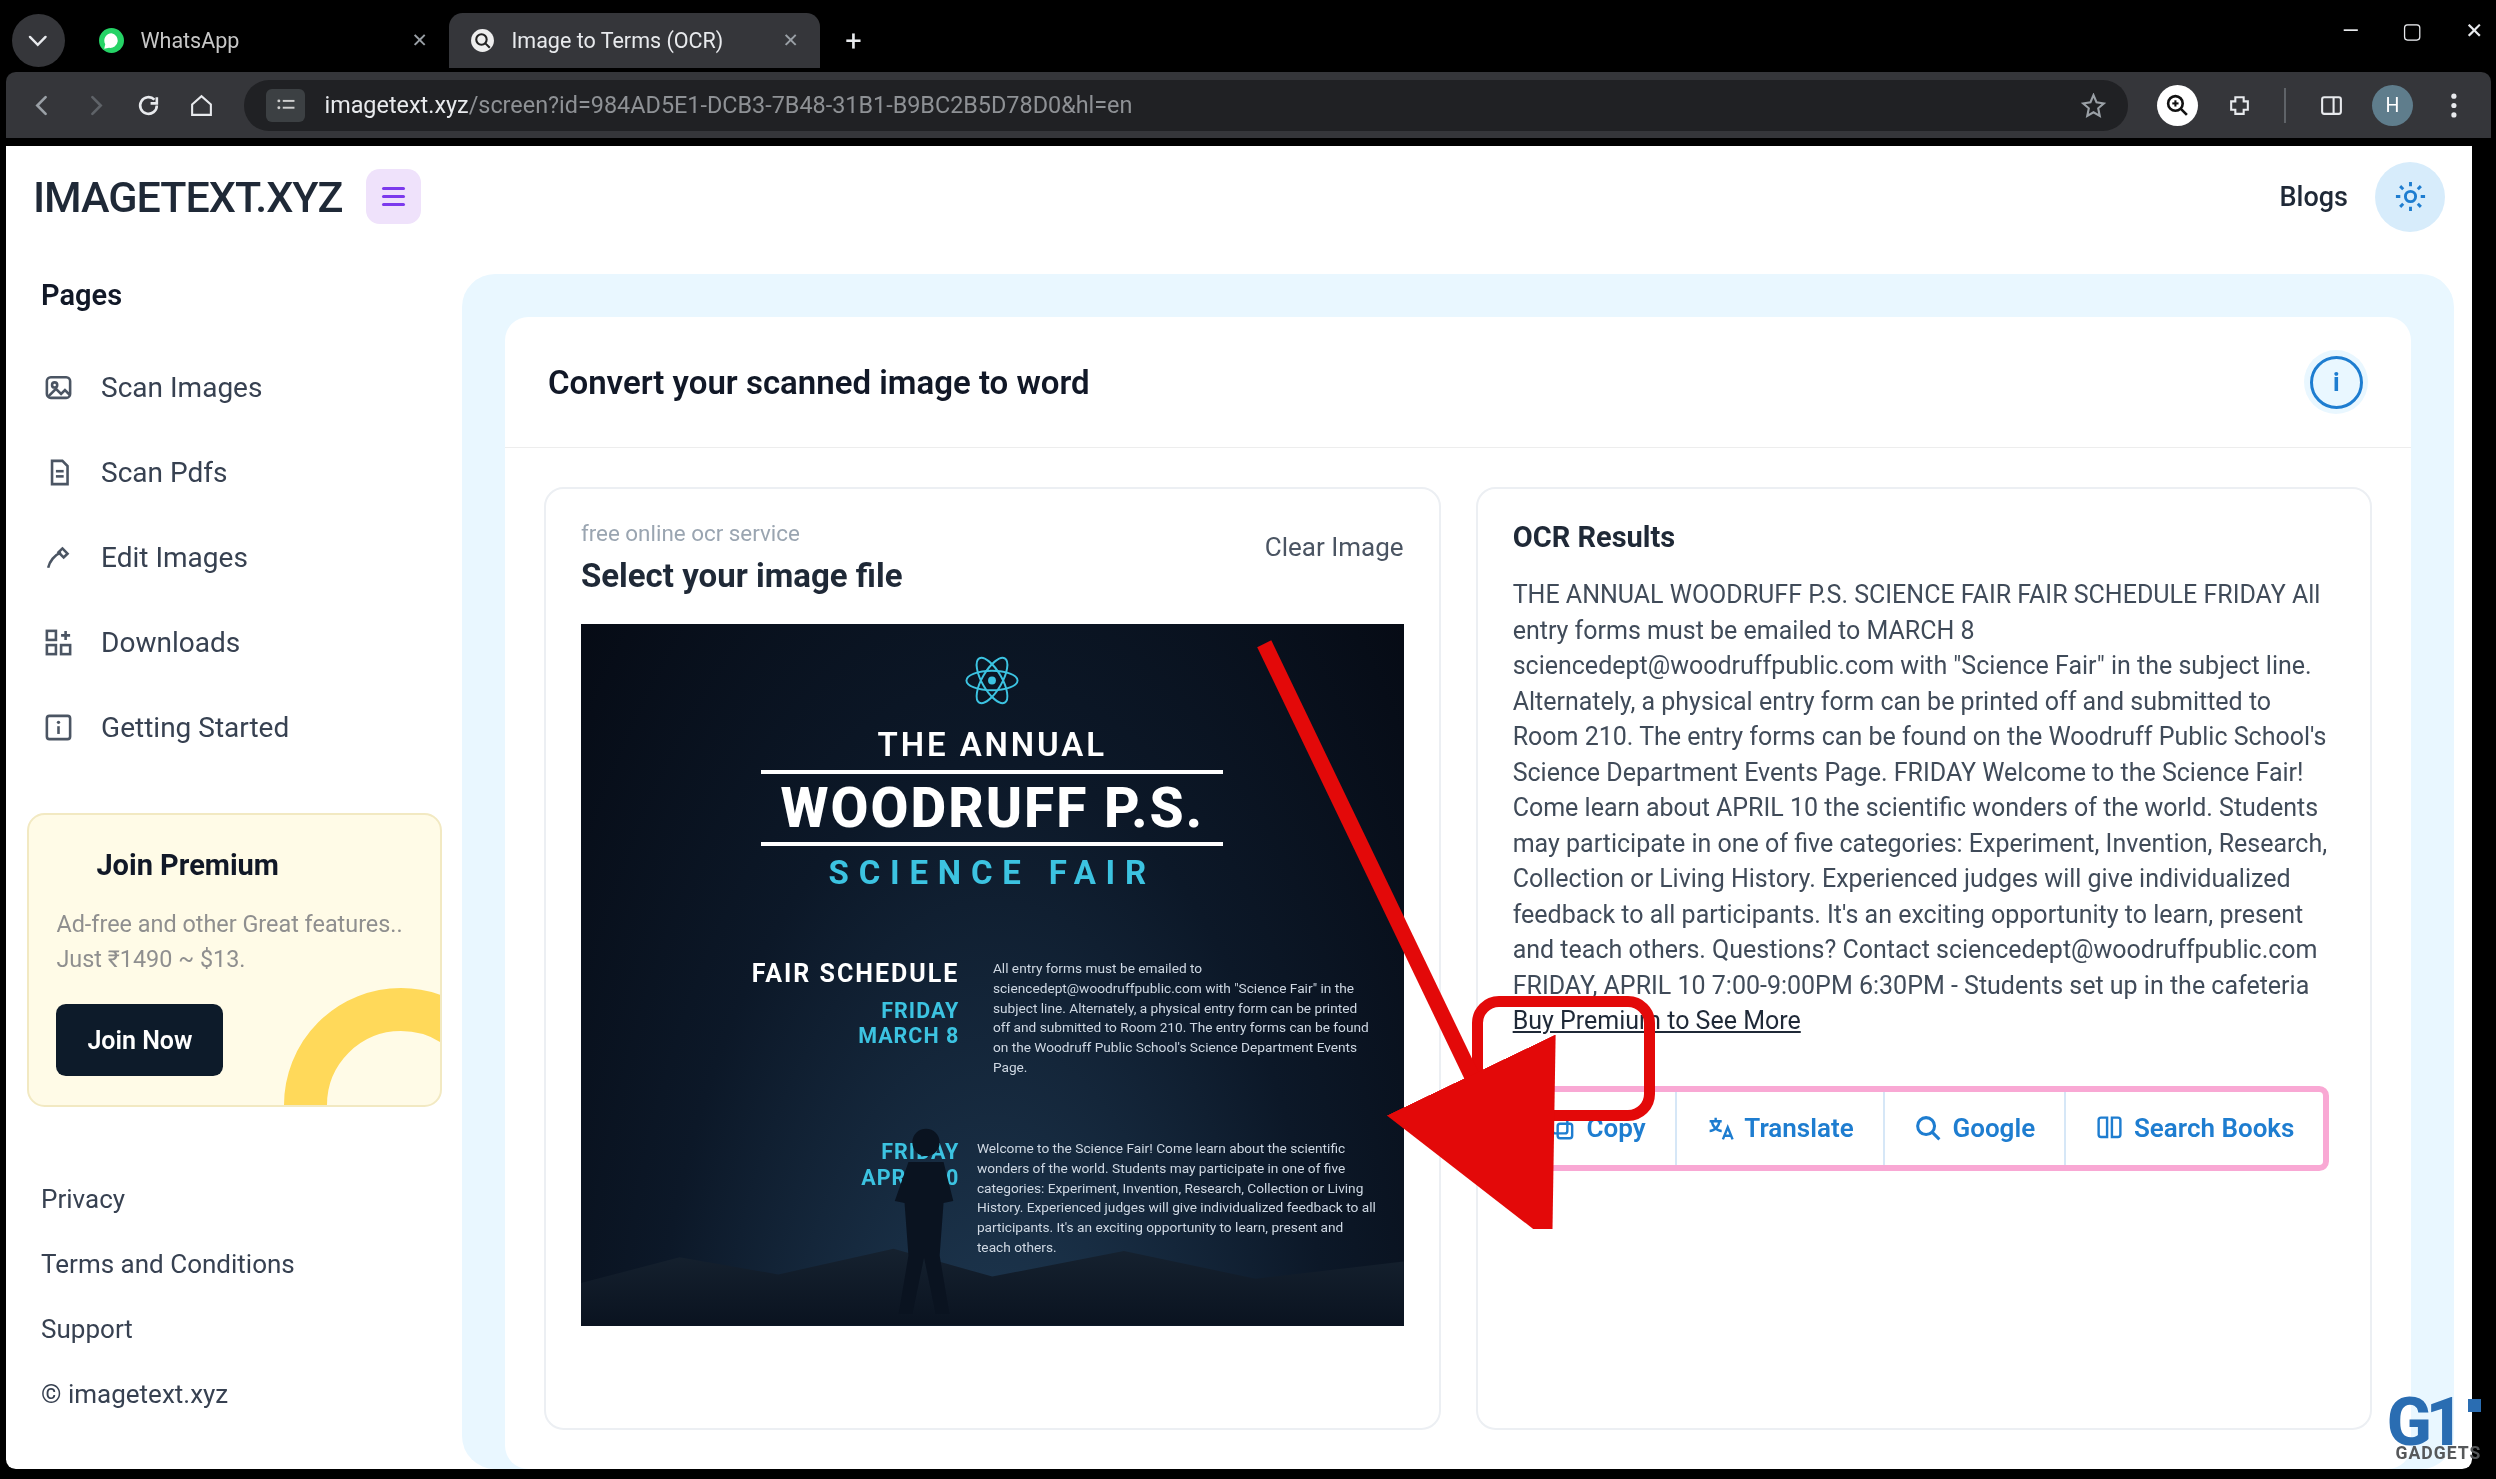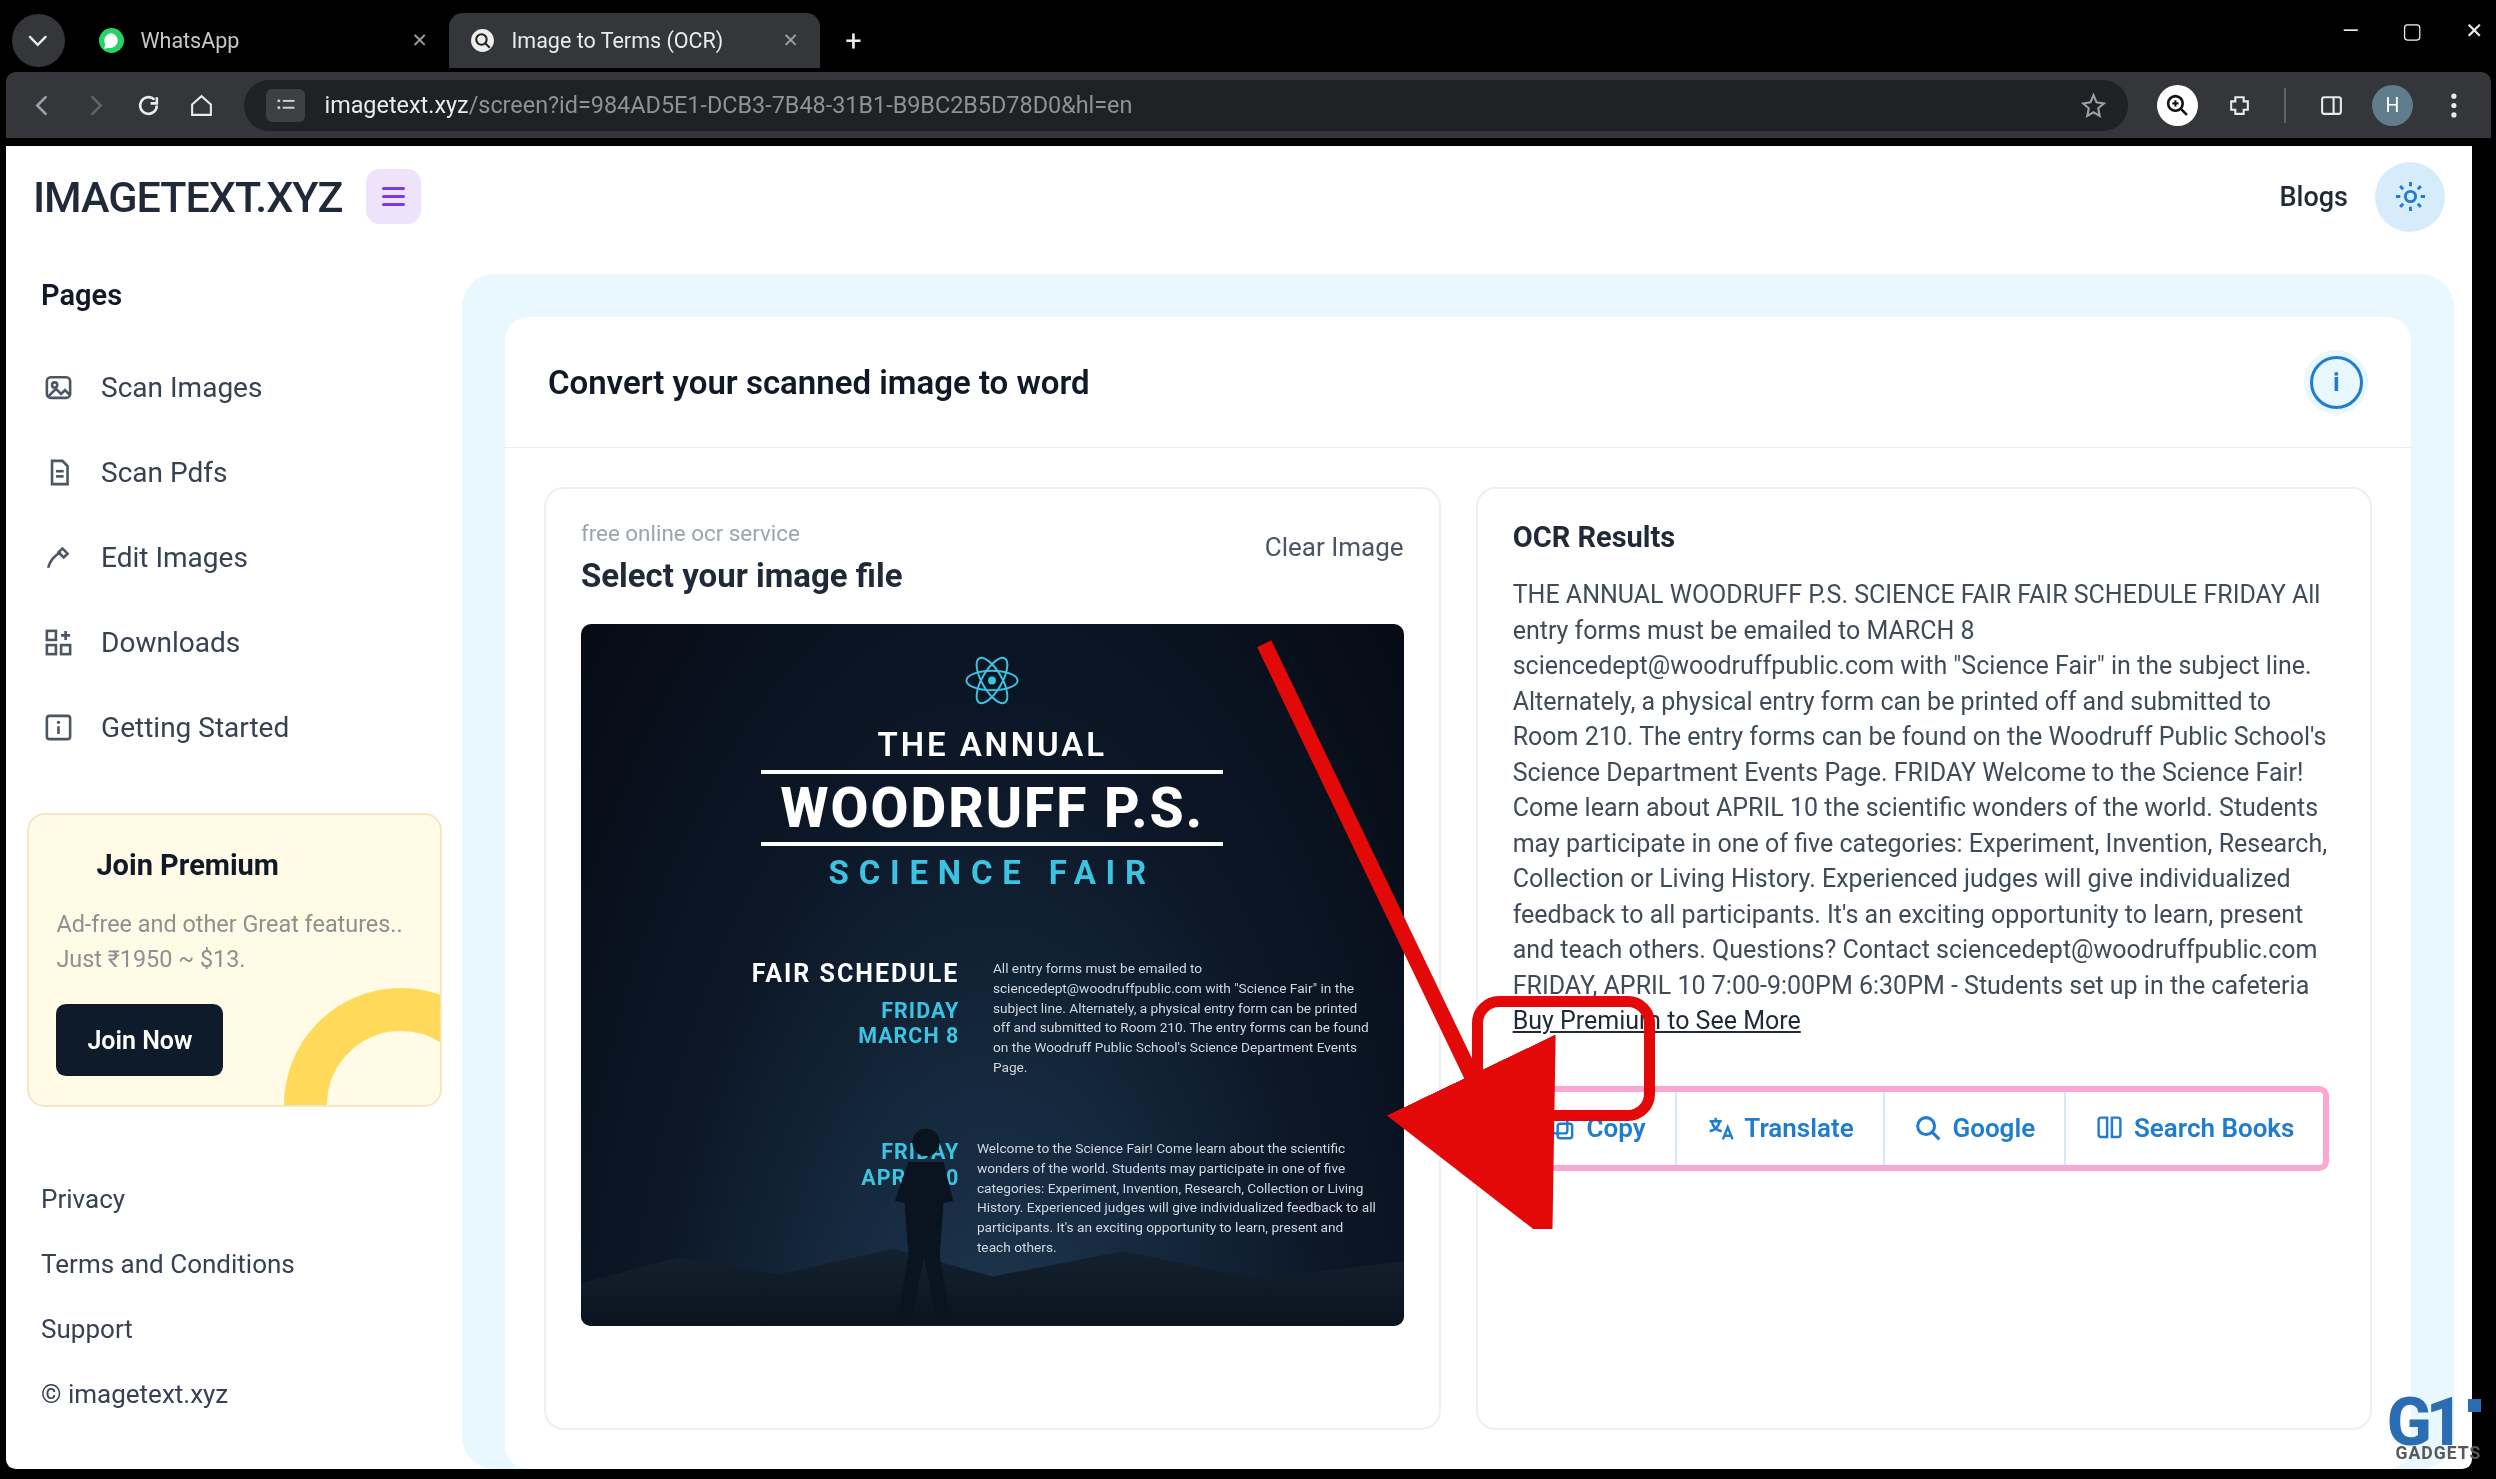--- a/index.html
+++ b/index.html
@@ -183,21 +183,21 @@
   }
   .subtle{font-size:22.4px;color:#9aa5b1;margin-bottom:9.8px;}
   .select-title{font-size:33px;font-weight:700;color:#1f2937;}
   .clear-link{position:absolute;top:43px;right:35px;font-size:26px;color:#4b5563;}
 
   .poster{
     margin-top:29px;
     width: 100%;
     height: 702px;
     background: radial-gradient(ellipse at 50% 130%, #223f5a 0%, #0c1828 60%, #060b15 100%);
-    border-radius:10px;
+    border-radius:0;
     color:#fff;
     position:relative;
     overflow:hidden;
   }
   .atom{position:absolute;top:27px;left:50%;transform:translateX(-50%);}
   .poster-center{position:absolute;top:101px;left:0;right:0;text-align:center;}
   .poster-center .line1{font-size:33px;letter-spacing:2.9px;font-weight:600;}
   .poster-center .line2{font-size:55px;letter-spacing:2px;font-weight:800;border-top:4.9px solid #fff;border-bottom:4.9px solid #fff;display:inline-block;padding:2px 19.5px;margin-top:5.9px;}
   .poster-center .line3{font-size:33px;letter-spacing:9.8px;color:#3cc3e1;font-weight:700;margin-top:7.8px;}
   .poster-two-col{position:absolute;top:335px;left:0;right:0;display:flex;padding:0 27px;}
@@ -416,21 +416,21 @@
               <circle cx="12" cy="8" r="1.3" fill="#4b5563"></circle>
             </svg>
           </span>
         <span>Getting Started</span>
       </div>
 
       <div class="promo-card">
         <div class="promo-ring"></div>
         <h3>Join Premium</h3>
         <p>Ad-free and other Great features..</p>
-        <p>Just ₹1950 ~ $13.</p>
+        <p>Just ₹1490 ~ $13.</p>
         <div class="join-btn">Join Now</div>
       </div>
 
       <div class="footer-links">
         <div>Privacy</div>
         <div>Terms and Conditions</div>
         <div>Support</div>
         <div>© imagetext.xyz</div>
       </div>
     </div>

